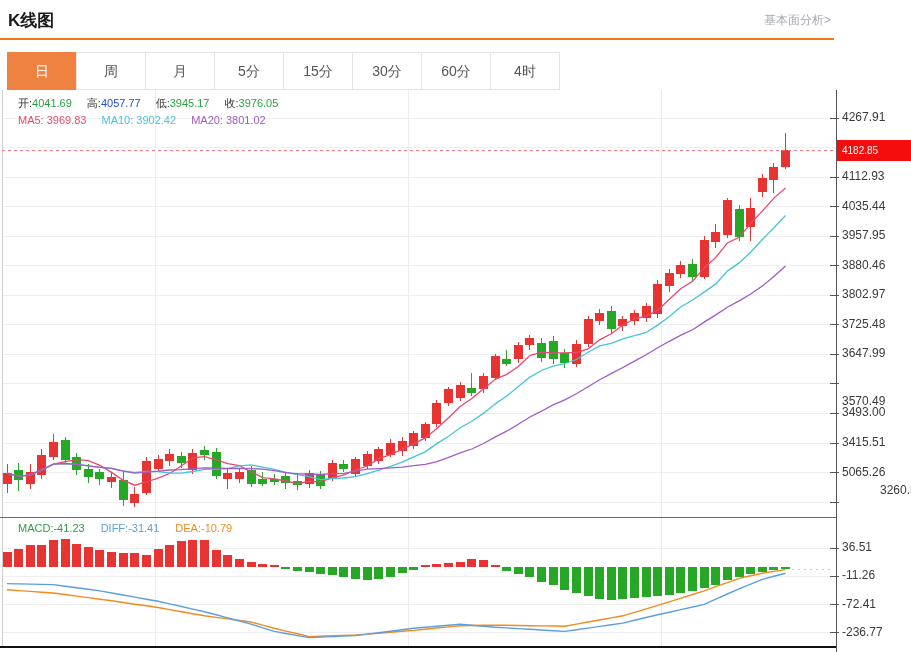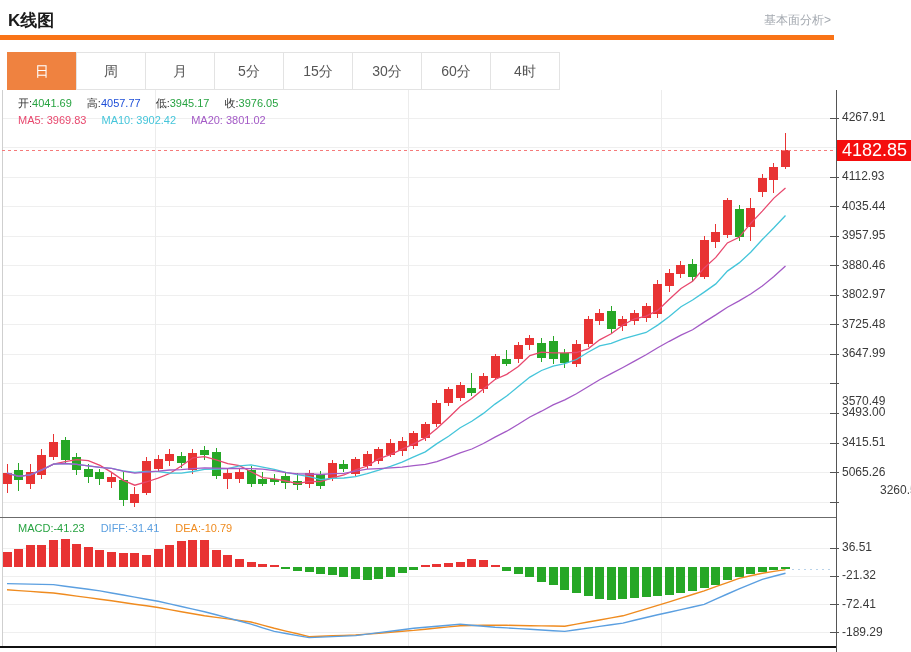--- a/index.html
+++ b/index.html
@@ -2,36 +2,36 @@
 <html><head>
 <meta charset="utf-8">
 <style>
   * { margin:0; padding:0; box-sizing:border-box; }
   html,body { background:#fff; }
   .app {
     position:relative; width:911px; height:652px; overflow:hidden;
     background:#fff; font-family:"Liberation Sans","DejaVu Sans",sans-serif;
   }
   .header { position:absolute; top:0; left:0; width:834px; height:40px;
-    border-bottom:5px solid #f97316;padding-left:28px; }
+    border-bottom:2px solid #f97316;padding-left:28px; }
   .title { position:absolute; left:8px; top:9px; font-size:17px; font-weight:bold; color:#1b1b1b; }
   .fund-link { position:absolute; right:3px; top:12px; font-size:12px; color:#a4a9b0; text-decoration:none; cursor:pointer; }
   .tabs { position:absolute; top:52px; left:8px; display:flex; }
   .tab { width:70px; height:38px; line-height:36px; text-align:center; font-size:14px;
     color:#555; background:#fff; border:1px solid #e3e3e3; margin-left:-1px; cursor:pointer; }
   .tab.active { background:#ef8240; border-color:#ef8240; color:#fff; }
   #chart-svg { position:absolute; left:0; top:0; }
   .legend-row { position:absolute; left:18px; display:flex; gap:15px; font-size:11px; white-space:nowrap; }
   #legend-ohlc { top:96px; }
   #legend-ma { top:114px; }
   #macd-legend { top:522px; display:flex; gap:16px; }
   .pair .lbl { color:#333; }
   .axis-label { position:absolute; left:842px; font-size:12px; color:#3a3a3a; }
   .price-tag { position:absolute; left:837px; top:140px; width:74px; height:21px;
-    line-height:21px; padding-left:5px; font-size:18px; color:#fff; }
+    line-height:21px; padding-left:5px; font-size:10px; color:#fff; }
 </style>
 </head>
 <body>
 
 <div class="app">
   <div class="header">
     <span class="title">K线图</span>
     <a class="fund-link">基本面分析&gt;</a>
   </div>
 
@@ -327,19 +327,19 @@
       <div class="axis-label" style="top: 257.735px;">3880.46</div>
       <div class="axis-label" style="top: 287.282px;">3802.97</div>
       <div class="axis-label" style="top: 316.829px;">3725.48</div>
       <div class="axis-label" style="top: 346.375px;">3647.99</div>
       <div class="axis-label" style="top: 394px;">3570.49</div>
       <div class="axis-label" style="top: 405.473px;">3493.00</div>
       <div class="axis-label" style="top: 435.02px;">3415.51</div>
       <div class="axis-label" style="top: 464.567px;">5065.26</div>
       <div class="axis-label" style="top: 483px; margin-left: 38px;">3260.53</div>
       <div class="axis-label" style="top: 540px;">36.51</div>
-      <div class="axis-label" style="top: 568.297px;">-21.32</div>
+      <div class="axis-label" style="top: 568.297px;">-11.26</div>
       <div class="axis-label" style="top: 596.595px;">-72.41</div>
-      <div class="axis-label" style="top: 624.892px;">-189.29</div>
+      <div class="axis-label" style="top: 624.892px;">-236.77</div>
     </div>
 
   <div class="price-tag" style="background: rgb(245, 13, 13); top: 139.933px;">4182.85</div>
 </div>
 
 </body></html>

